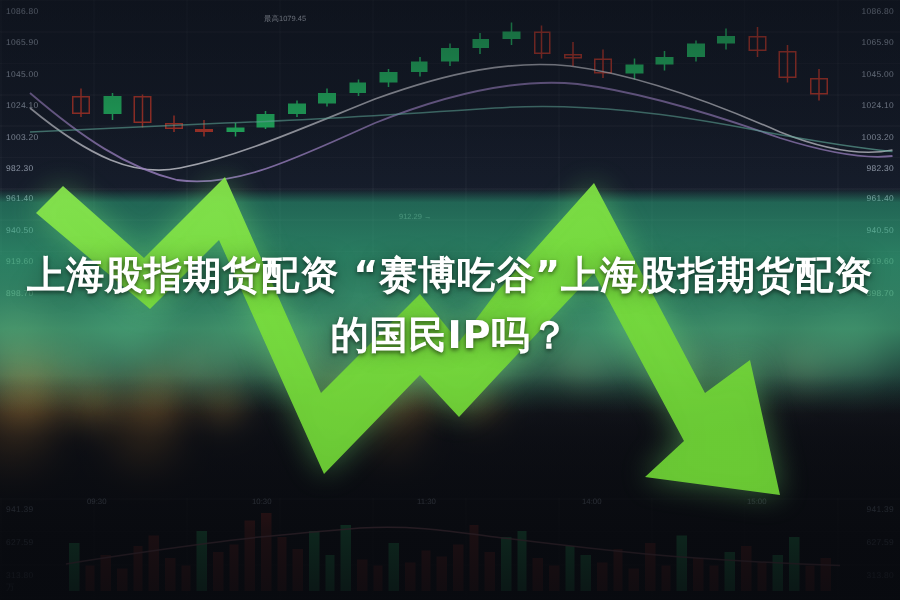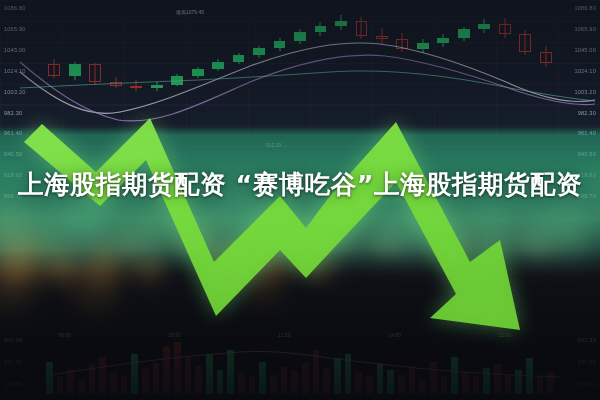--- a/index.html
+++ b/index.html
@@ -371,15 +371,16 @@
              L 280 250
              L 216 316
              L 146 160
              L 100 206
              L 24 142
              Z" fill="url(#ag)" opacity=".93"></path>
   </svg>
 
   <div id="headline">
     <span class="l1">上海股指期货配资 “赛博吃谷”上海股指期货配资</span>
+    <span class="l2">的国民IP吗？</span>
   </div>
 
 </div>
 
 </body></html>

